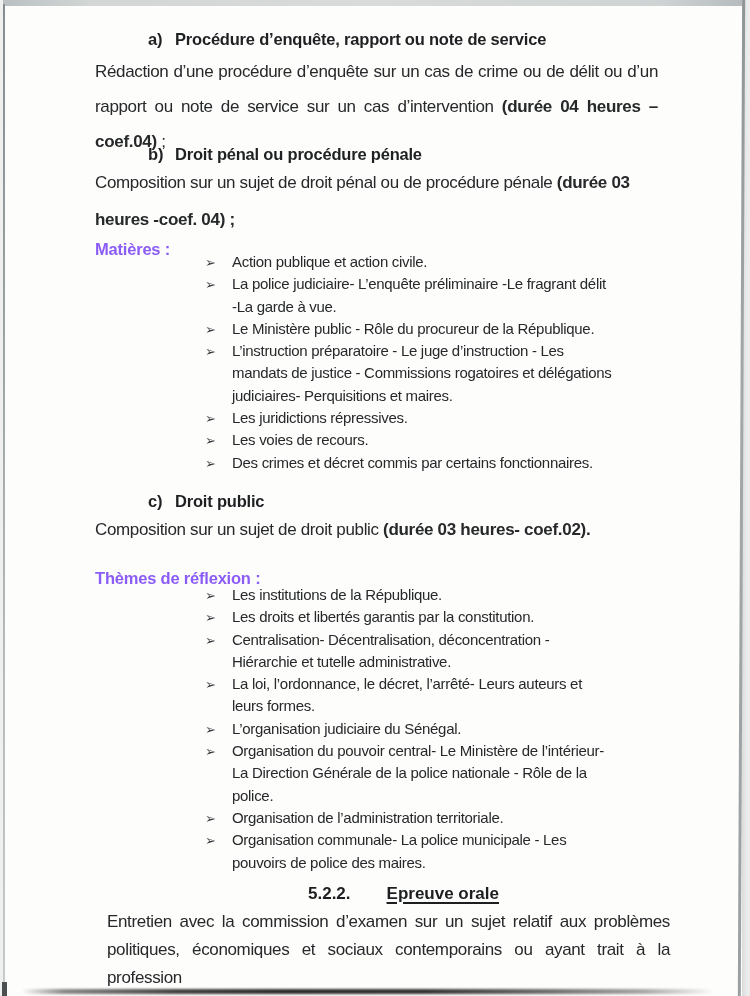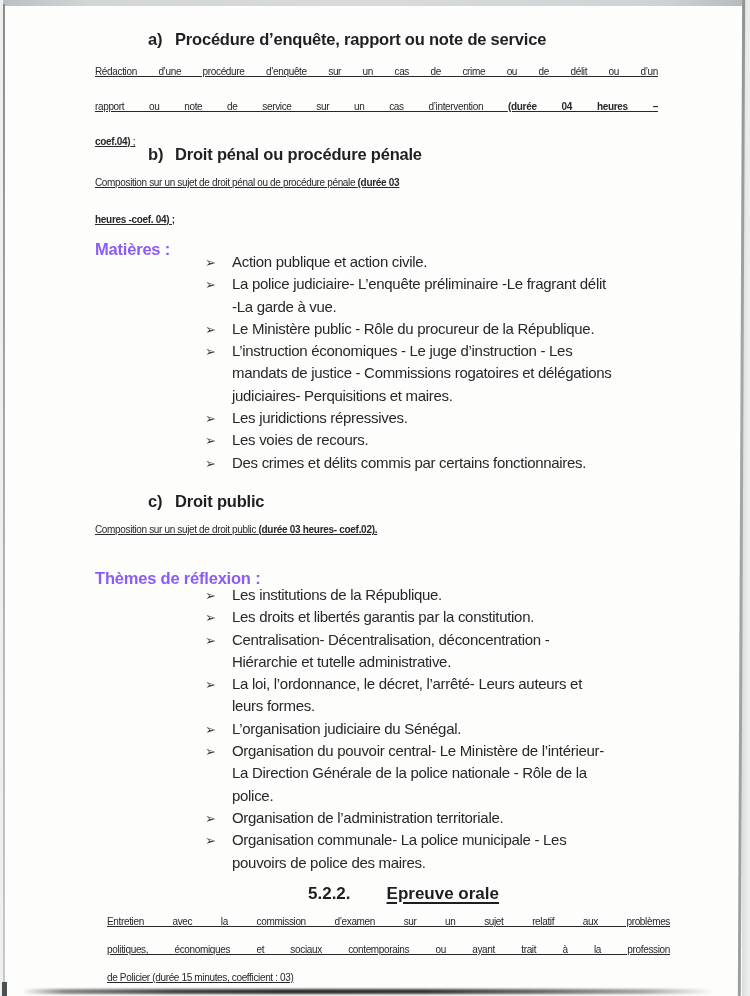--- a/index.html
+++ b/index.html
@@ -48,21 +48,21 @@
   
   .page { position: absolute; left: 0; top: 0; width: 750px; height: 996px; }
   .blk { position: absolute; }
 
   .sec-head {
     display: flex; font-weight: bold; font-size: 16.5px; letter-spacing: -0.2px;
     color: #1e2022;
   }
   .sec-head .sec-label { width: 27px; }
 
-  .para { width: 563px; font-size: 10px; letter-spacing: -0.35px; text-decoration: underline; }
+  .para { width: 563px; font-size: 17px; letter-spacing: -0.35px; }
   .pline { white-space: pre-wrap; }
   .just { text-align: justify; text-align-last: justify; }
   .lh-a .pline { line-height: 35px; }
   .lh-b .pline { line-height: 37px; }
   .lh-f .pline { line-height: 28px; }
   .para strong { letter-spacing: -0.3px; }
 
   .label-bold { font-weight: bold; font-size: 16.5px; letter-spacing: -0.2px; color:#8b5cf6; }
 
   .list { font-size: 15px; letter-spacing: -0.3px; }
@@ -133,21 +133,21 @@
       </div>
       <div>
         <div class="li-line">
           <span class="arrow">➢</span>
           <span>Le Ministère public - Rôle du procureur de la République.</span>
         </div>
       </div>
       <div>
         <div class="li-line">
           <span class="arrow">➢</span>
-          <span>L’instruction économiques - Le juge d’instruction - Les</span>
+          <span>L’instruction préparatoire - Le juge d’instruction - Les</span>
         </div>
         <div class="li-line">
           <span class="arrow"></span>
           <span>mandats de justice - Commissions rogatoires et délégations</span>
         </div>
         <div class="li-line">
           <span class="arrow"></span>
           <span>judiciaires- Perquisitions et maires.</span>
         </div>
       </div>
@@ -159,21 +159,21 @@
       </div>
       <div>
         <div class="li-line">
           <span class="arrow">➢</span>
           <span>Les voies de recours.</span>
         </div>
       </div>
       <div>
         <div class="li-line">
           <span class="arrow">➢</span>
-          <span>Des crimes et délits commis par certains fonctionnaires.</span>
+          <span>Des crimes et décret commis par certains fonctionnaires.</span>
         </div>
       </div>
     </div>
 
   <div class="blk sec-head" style="left:148px; top:492px;">
     <span class="sec-label">c)</span>
     <span>Droit public</span>
   </div>
 
   <div class="blk para lh-b" style="left:95px; top:511px;">

